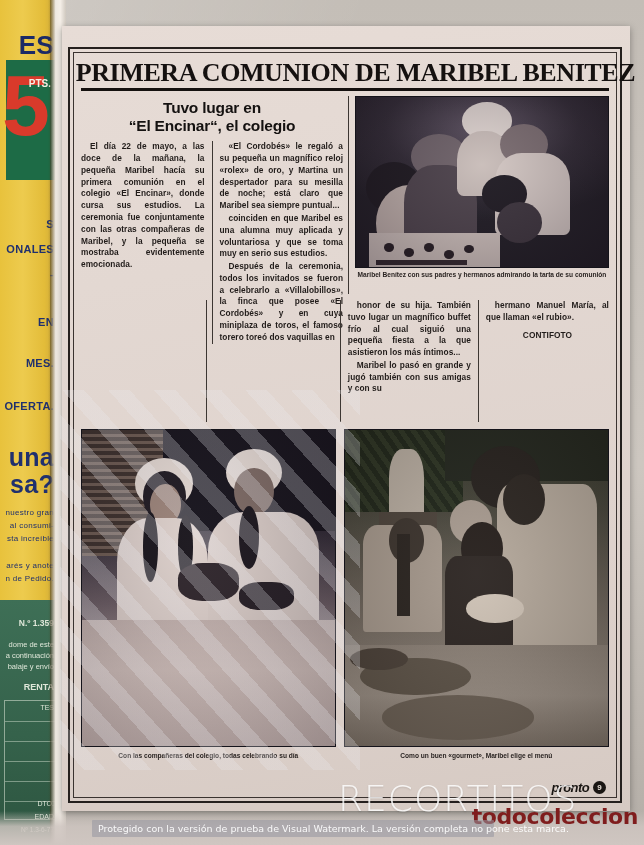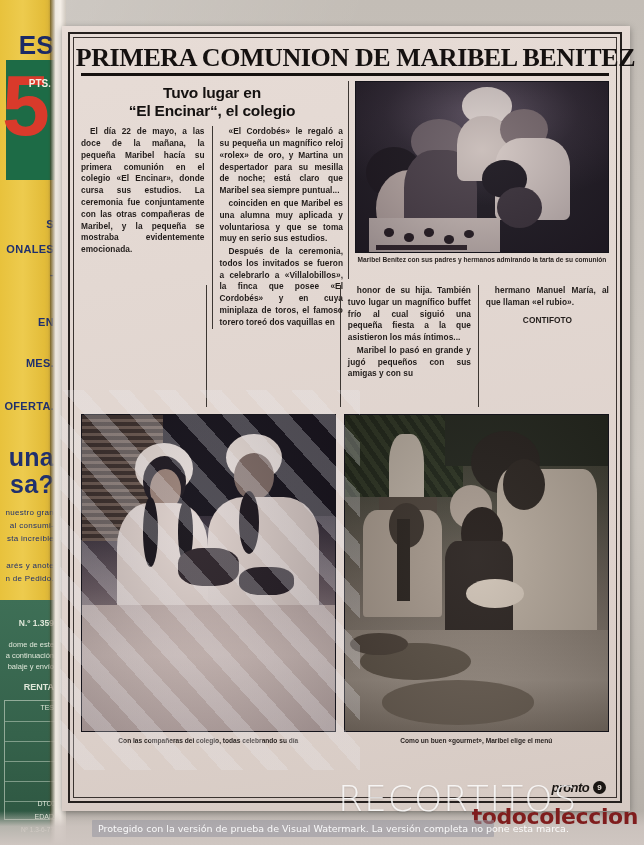--- a/index.html
+++ b/index.html
@@ -93,20 +93,21 @@
   
   #page {
     position: absolute; left: 62px; top: 26px; width: 568px; height: 785px;
     background: linear-gradient(170deg,#e7dcd6 0%, #e3d8d2 30%, #ded2cc 70%, #d6cac3 100%);
     box-shadow: 0 2px 7px rgba(0,0,0,.35);
   }
   #page-inner {
     position: absolute; inset: 6px 8px 8px 6px;
     border: 2px solid #25201e;
     padding: 16px;
+    margin-top: 15px;
   }
   #page-inner2 { position:absolute; inset:3px; border:1px solid #3a3330; padding: 6px 7px 7px 7px; }
 
   
   #headline-wrap { border-bottom: 3px solid #15110f; padding-bottom: 2px; }
   #headline {
     font-family: "Liberation Serif", serif;
     font-weight: bold;
     font-size: 25.5px;
     letter-spacing: -0.4px;
@@ -333,21 +334,21 @@
       </div>
     </div>
 
     <div id="mid">
       <div class="col w128b"></div>
       <div class="vr"></div>
       <div class="col w128b"></div>
       <div class="vr"></div>
       <div class="col w133">
         <p>honor de su hija. También tuvo lugar un magnífico buffet frío al cual siguió una pequeña fiesta a la que asistieron los más íntimos...</p>
-        <p>Maribel lo pasó en grande y jugó pequeños con sus amigas y con su</p>
+        <p>Maribel lo pasó en grande y jugó también con sus amigas y con su</p>
       </div>
       <div class="vr"></div>
       <div class="col w133">
         <p>hermano Manuel María, al que llaman «el rubio».</p>
         <p style="text-align:center;text-indent:0;margin-top:6px;">CONTIFOTO</p>
       </div>
     </div>
 
     <div id="bottom">
       <div class="photo" id="photo-bl">

